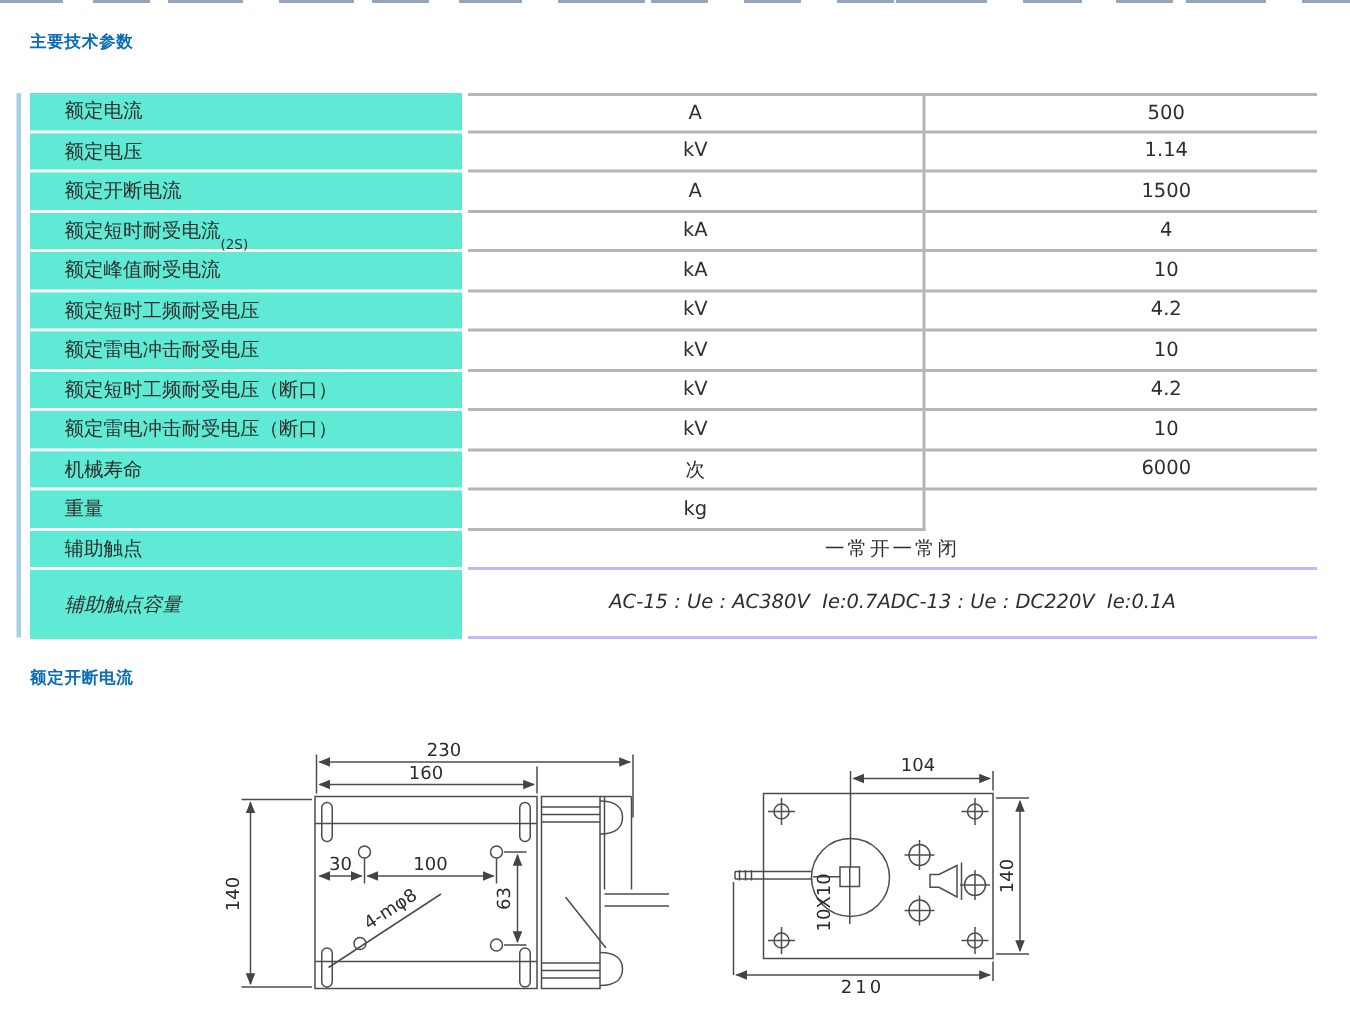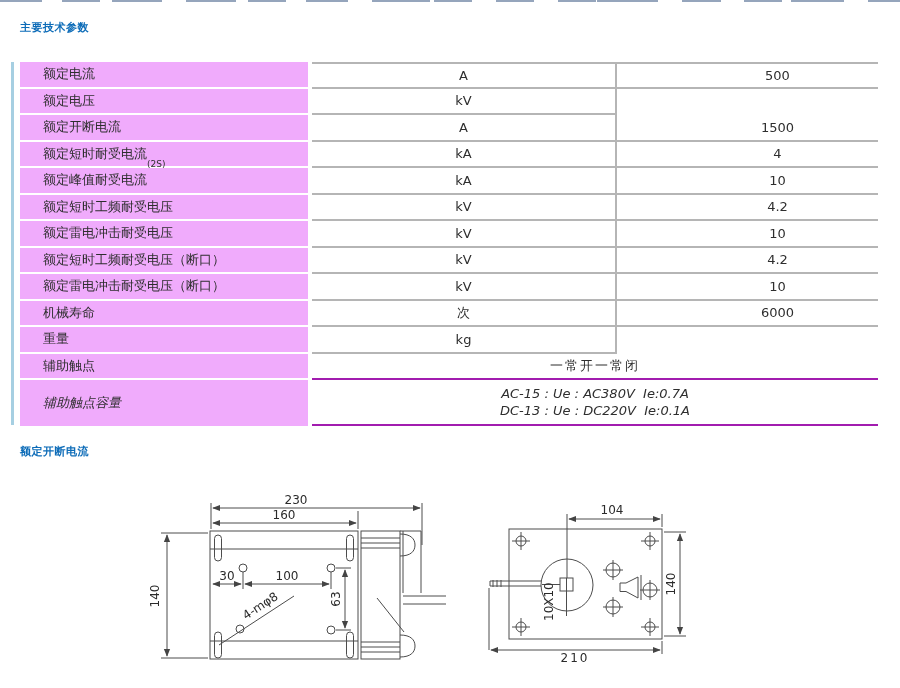--- a/index.html
+++ b/index.html
@@ -21,32 +21,32 @@
   #title-params{top:20px;}
   #title-dims{top:444px;}
   .left-strip{
     position:absolute;left:11px;top:62px;width:3px;height:363px;background:#a6cfe2;
   }
   .ptable{position:absolute;left:20px;top:62px;width:858px;}
   .trow{display:flex;height:26.5px;box-sizing:border-box;}
   .trow.tall{height:45.5px;font-style:italic;}
   .cell{box-sizing:border-box;display:flex;align-items:center;
         font-size:13px;color:#2e2e2e;}
-  .cell-label{width:288px;background:#f0abfc;border-bottom:2px solid #fff;
+  .cell-label{width:288px;background:#5eead4;border-bottom:2px solid #fff;
               padding-left:23px;}
   .trow:last-child .cell-label{border-bottom:none;}
   .note{font-size:9px;margin-top:20px;}
   .gap{width:4px;}
   .cell-unit{width:305px;justify-content:center;
              border-bottom:2px solid #b5b5b5;border-right:2px solid #b5b5b5;}
   .cell-value{flex:1;justify-content:center;border-bottom:2px solid #b5b5b5;
               padding-left:60px;text-align:right;}
-  .cell-span{flex:1;justify-content:center;border-bottom:2px solid #a21caf;
+  .cell-span{flex:1;justify-content:center;border-bottom:2px solid #c4b5fd;
              letter-spacing:2px;}
-  .cell-span.lines{flex-direction:column;letter-spacing:0;line-height:17px;text-align:right;}
+  .cell-span.lines{flex-direction:row;letter-spacing:0;line-height:17px;text-align:right;}
   .cell-span .line{white-space:pre;}
   .trow:first-child .cell-unit,
   .trow:first-child .cell-value{border-top:2px solid #b5b5b5;}
   .drawings{position:absolute;left:140px;top:488px;width:580px;height:200px;}
   .drawings text{font-size:12px;fill:#2b2b2b;font-family:"DejaVu Sans","Liberation Sans",sans-serif;}
   .drawings .dim-wide{letter-spacing:2px;}
 </style>
 </head>
 <body>
 
@@ -64,20 +64,21 @@
       <div class="gap"></div>
       <div class="cell cell-unit">A</div>
       <div class="cell cell-value">500</div>
     </div>
     <div class="trow">
       <div class="cell cell-label">
         <span>额定电压</span>
       </div>
       <div class="gap"></div>
       <div class="cell cell-unit">kV</div>
+      <div class="cell cell-value">1.14</div>
     </div>
     <div class="trow">
       <div class="cell cell-label">
         <span>额定开断电流</span>
       </div>
       <div class="gap"></div>
       <div class="cell cell-unit">A</div>
       <div class="cell cell-value">1500</div>
     </div>
     <div class="trow">

